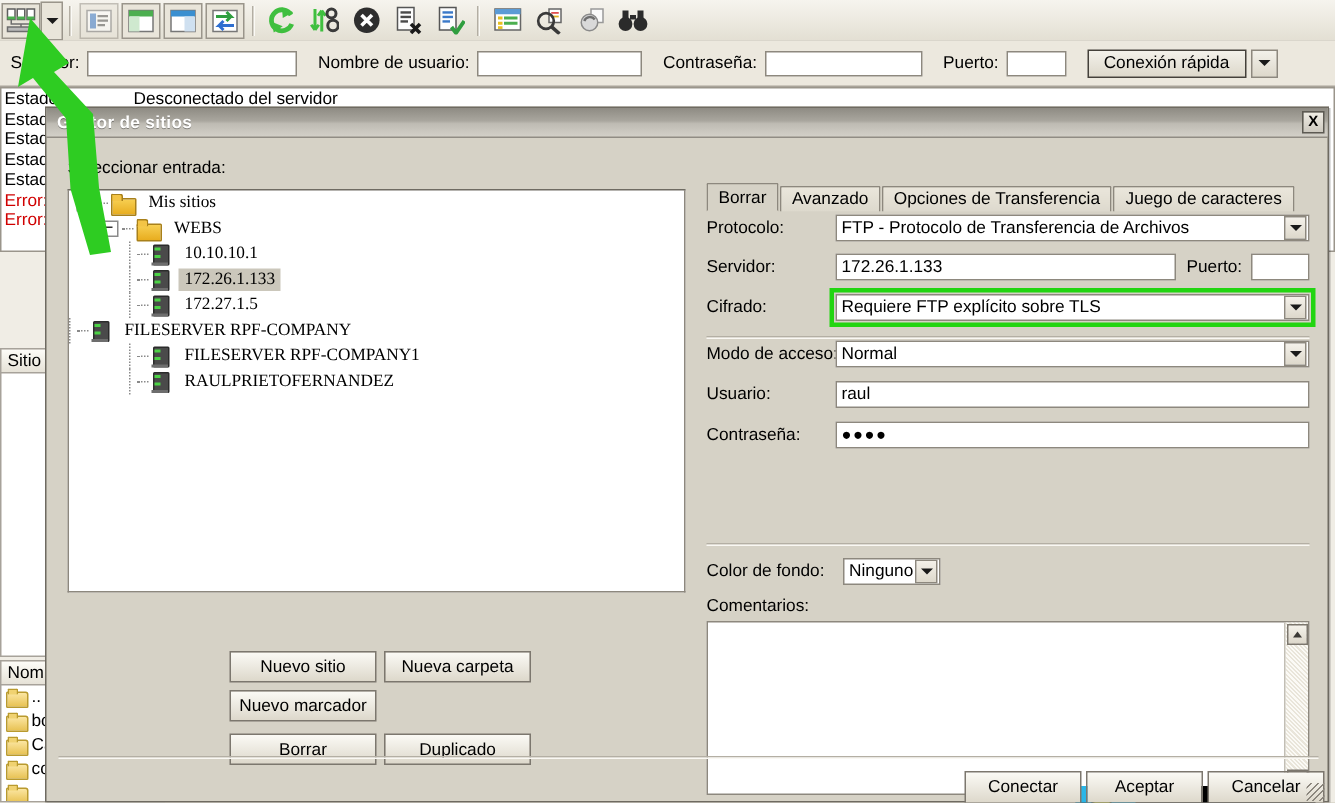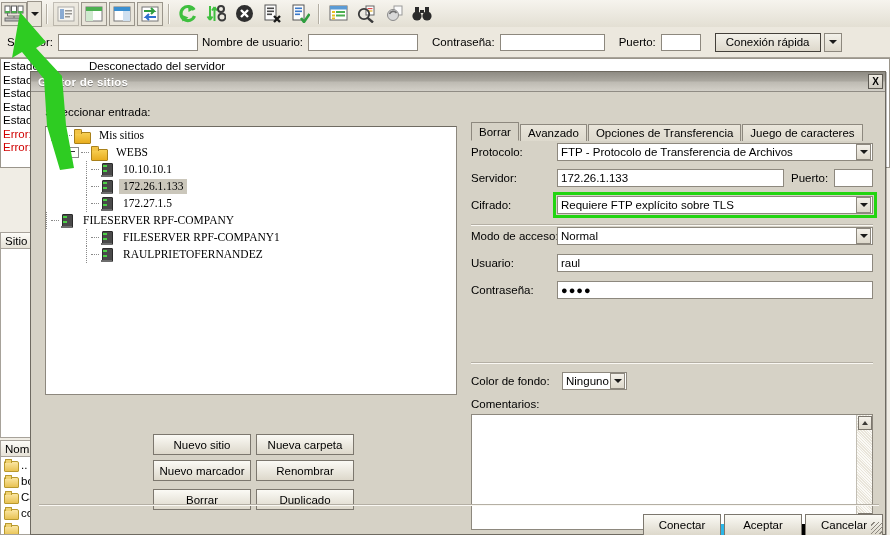--- a/index.html
+++ b/index.html
@@ -251,21 +251,21 @@
         <rect x="3" y="1" width="4" height="5" fill="#2b2b2b"></rect>
           <rect x="13" y="1" width="4" height="5" fill="#2b2b2b"></rect>
         <rect x="8" y="4" width="4" height="3" fill="#2b2b2b"></rect>
       </svg>
     </div>
   </div>
 
   <div class="qbar">
     <span class="qlabel">Servidor:</span>
     <div class="qinput" style="width:140px"></div>
-    <span class="qlabel" style="margin-left:4px">Nombre de usuario:</span>
+    <span class="qlabel" style="margin-left:14px">Nombre de usuario:</span>
     <div class="qinput" style="width:110px"></div>
     <span class="qlabel" style="margin-left:14px">Contraseña:</span>
     <div class="qinput" style="width:105px"></div>
     <span class="qlabel" style="margin-left:14px">Puerto:</span>
     <div class="qinput" style="width:40px"></div>
     <div class="qbtn" style="margin-left:14px">Conexión rápida</div>
     <div class="qcaretbox">
         <i class="caret"></i>
       </div>
   </div>
@@ -394,21 +394,20 @@
             <i class="led b"></i>
             <i class="base"></i>
           </i>
         <span class="tlabel">RAULPRIETOFERNANDEZ</span>
       </div>
     </div>
 
     <div class="lbtn" style="left:225px;top:342px">Nueva carpeta</div>
     <div class="lbtn" style="left:122px;top:342px">Nuevo sitio</div>
     <div class="lbtn" style="left:122px;top:368px">Nuevo marcador</div>
-    <div class="lbtn" style="left:225px;top:368px">Renombrar</div>
     <div class="lbtn" style="left:122px;top:397px">Borrar</div>
     <div class="lbtn" style="left:225px;top:397px">Duplicado</div>
 
     <div class="tabstrip">
       <div class="tab active">Borrar</div>
       <div class="tab">Avanzado</div>
       <div class="tab">Opciones de Transferencia</div>
       <div class="tab">Juego de caracteres</div>
     </div>
 

